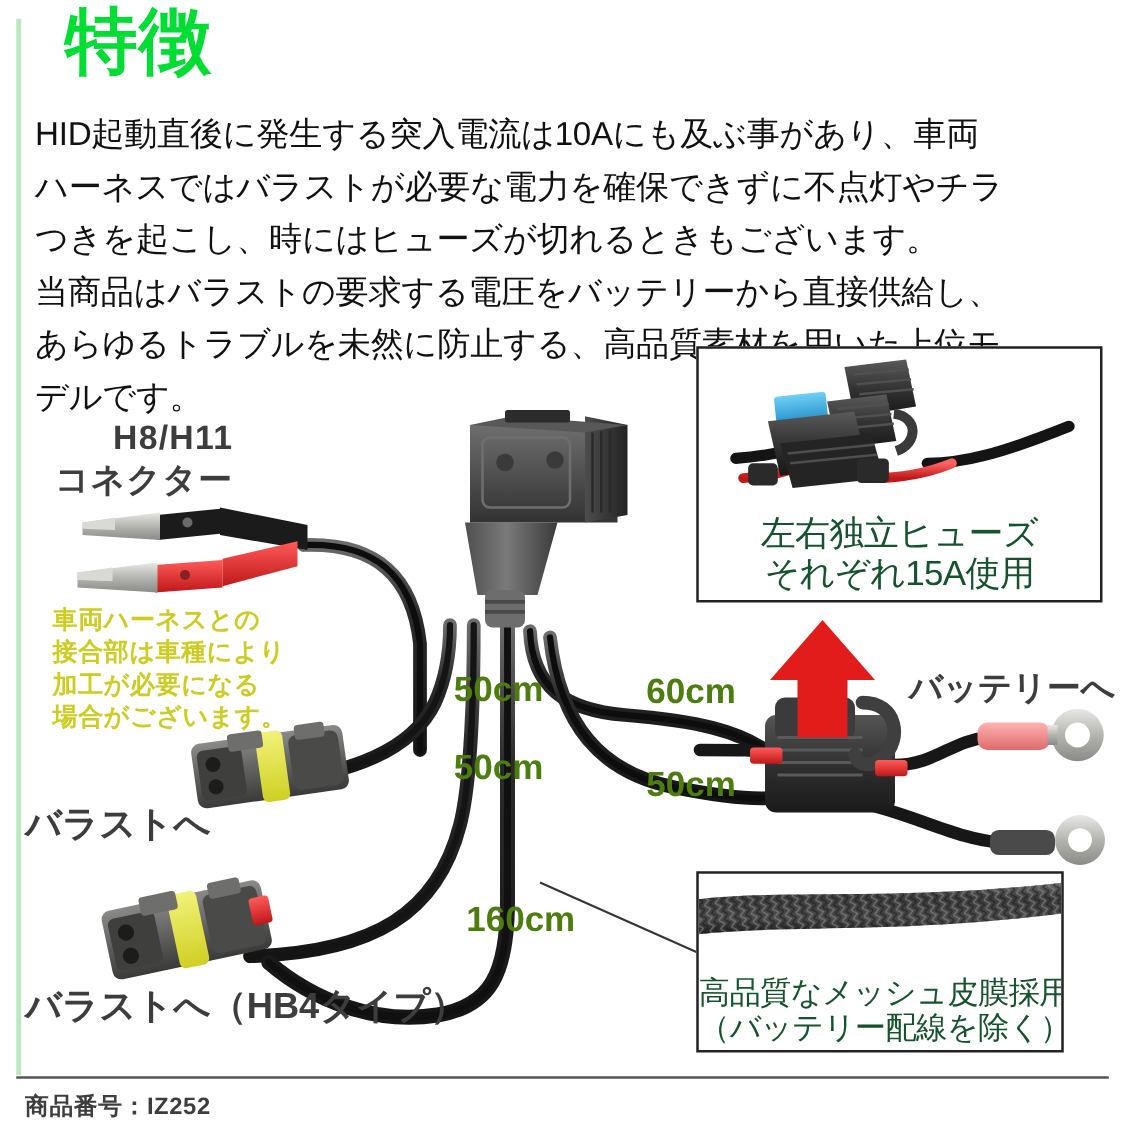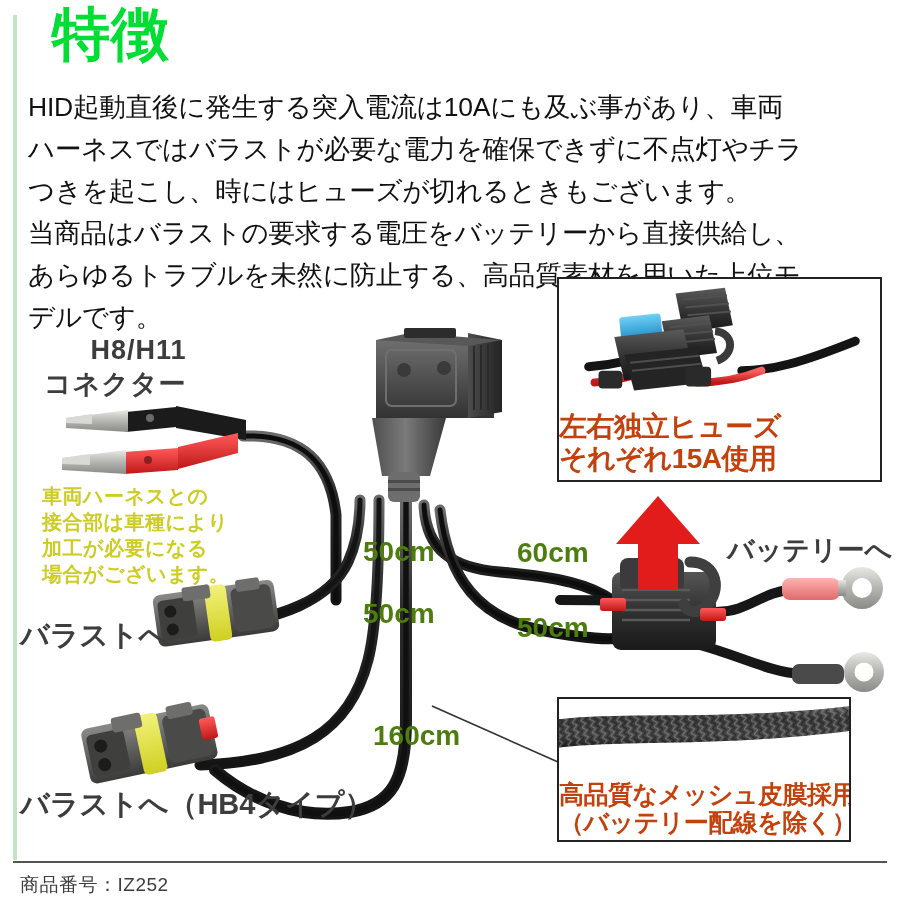--- a/index.html
+++ b/index.html
@@ -69,21 +69,21 @@
     font-weight: bold;
     white-space: pre;
     text-align: right;
   }
   .lbl-connector {
     left: 44px; top: 333px;
     font-size: 27px;
     line-height: 34px;
     letter-spacing: 1px;
   }
-  .lbl-ballast1 { left: 20px; top: 616px; font-size: 29px; font-family: Liberation Mono, monospace; }
+  .lbl-ballast1 { left: 20px; top: 640px; font-size: 29px; font-family: Liberation Mono, monospace; }
   .lbl-ballast2 { left: 20px; top: 785px; font-size: 29px; }
   .lbl-battery  { left: 727px; top: 532px; font-size: 27px; }
 
   .len {
     position: absolute;
     color: #4d7c0f;
     font-weight: bold;
     font-size: 28px;
     white-space: nowrap;
     padding-left: 32px;
@@ -114,23 +114,23 @@
     background: #ffffff;
     box-sizing: border-box;
     overflow: hidden;
   }
   .callout-fuse  { left: 557px; top: 277px; width: 325px; height: 205px; }
   .callout-mesh  { left: 557px; top: 697px; width: 294px; height: 145px; }
 
   .callout-cap {
     position: absolute;
     left: 0; right: 0;
-    text-align: left;
-    font-weight: bold;
-    color: #c2410c;
+    text-align: center;
+    font-weight: normal;
+    color: #14532d;
     white-space: pre;
     line-height: 1.12;
   }
   .cap-fuse { bottom: 6px; font-size: 28px; letter-spacing: -0.5px; }
   .cap-mesh { bottom: 4px; font-size: 25px; letter-spacing: -0.5px; }
 
   .callout-photo { position: absolute; left:0; top:0; width:100%; }
   .callout-photo svg { display:block; width:100%; height:100%; }
 
   
@@ -154,21 +154,21 @@
   .footer-rule {
     position: absolute;
     left: 13px; top: 861px;
     width: 874px; height: 2px;
     background: #555555;
   }
   .footer-text {
     position: absolute;
     left: 20px; top: 872px;
     font-size: 19px;
-    font-weight: normal;
+    font-weight: bold;
     color: #3d3d3d;
     white-space: nowrap;
     letter-spacing: 0.5px;
   }
 </style>
 </head>
 <body>
 
 <div id="page">
 

